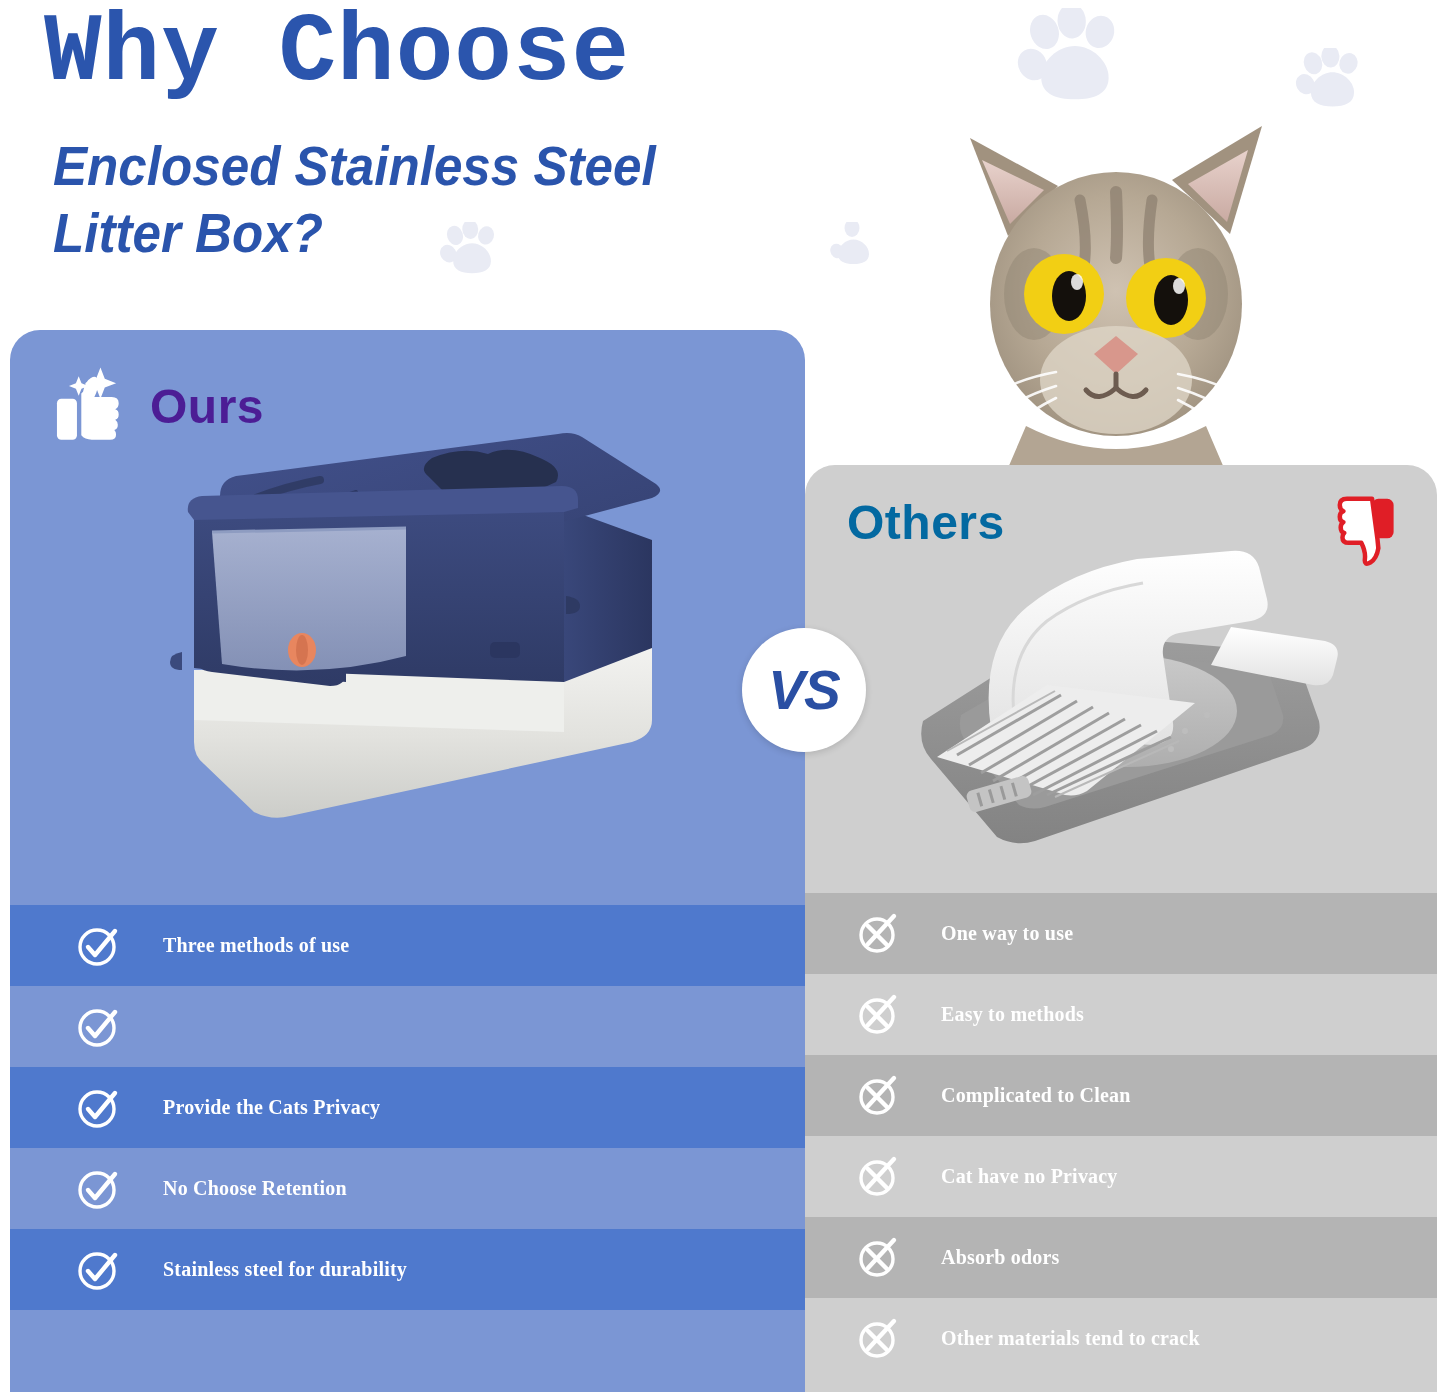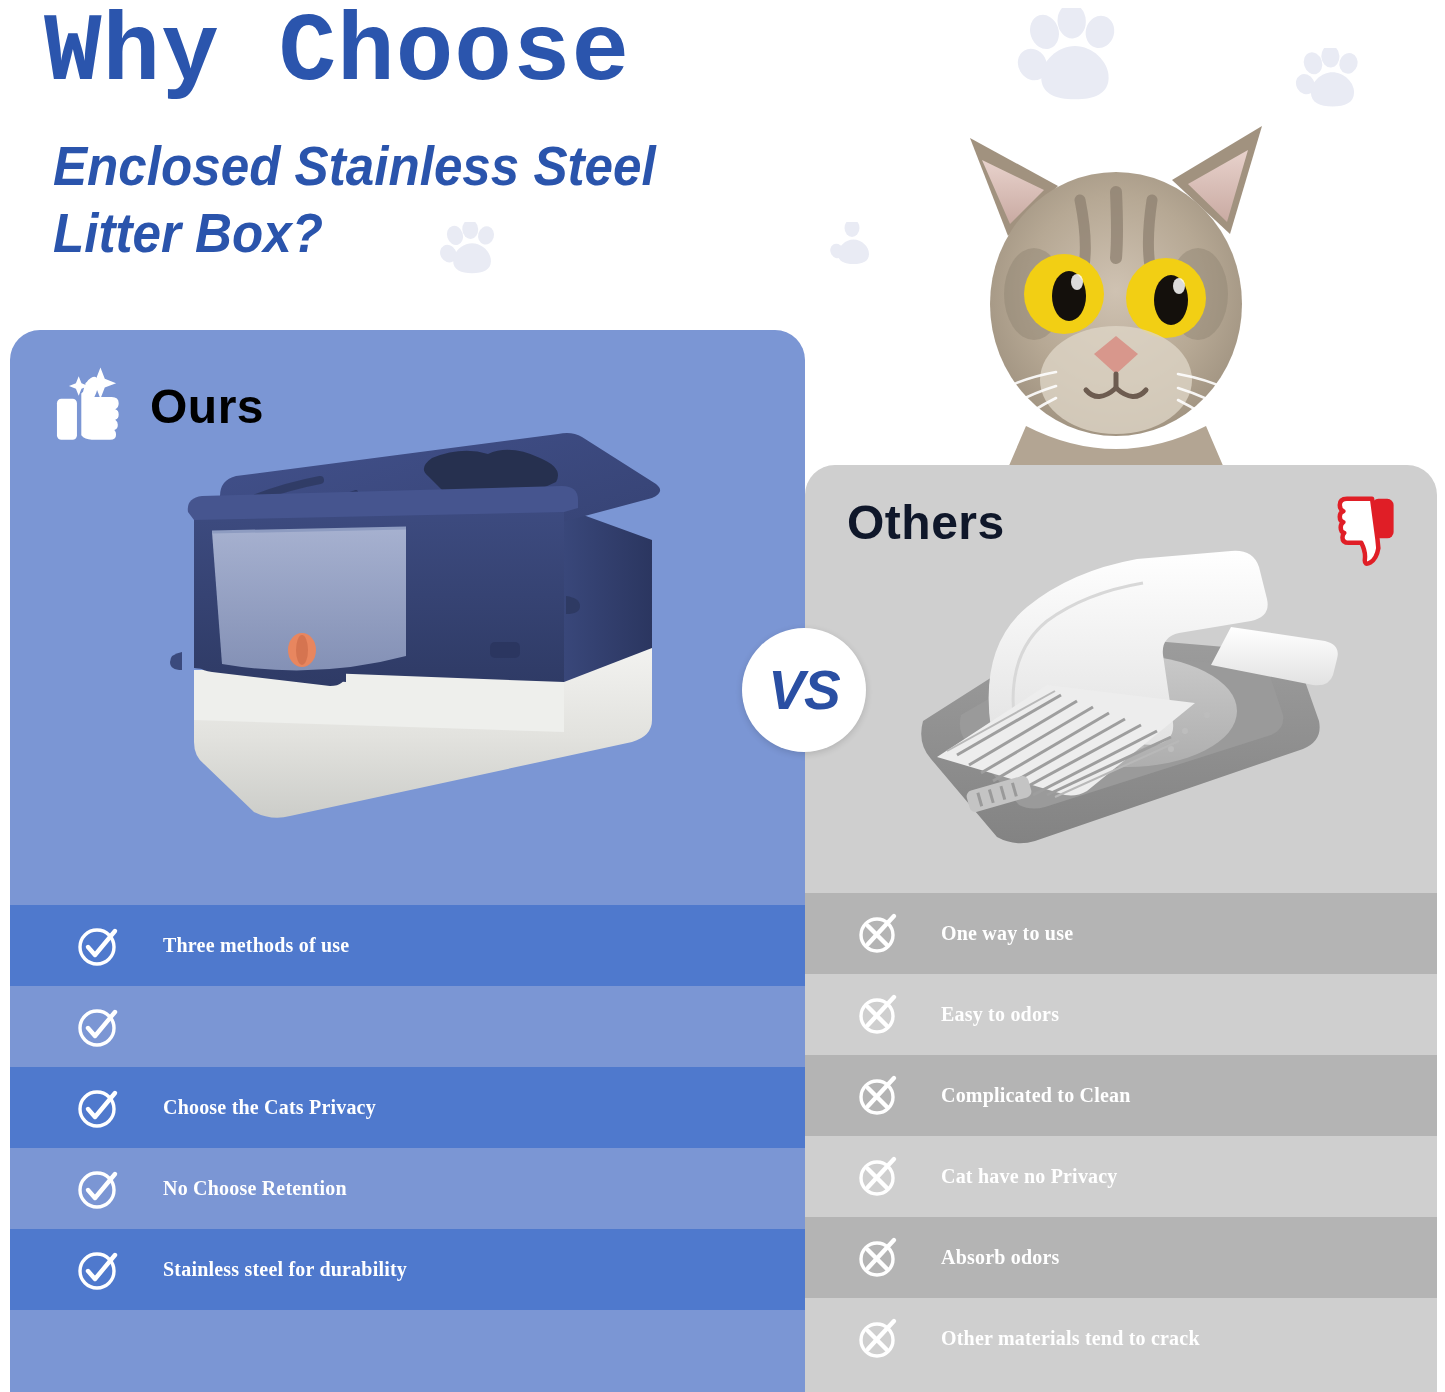--- a/index.html
+++ b/index.html
@@ -94,22 +94,22 @@
   }
   #head-ours { left: 38px; top: 34px; }
   #head-others { left: 42px; top: 30px; }
 
   .head-label {
     font-size: 48px;
     font-weight: 700;
     letter-spacing: .5px;
     font-family: "Liberation Sans Narrow", "Liberation Sans", sans-serif;
   }
-  #label-ours { color: #000000; }
-  #label-others { color: #0f172a; }
+  #label-ours { color: #4c1d95; }
+  #label-others { color: #0369a1; }
 
   #thumb-down-wrap {
     position: absolute;
     right: 38px;
     top: 28px;
   }
 
   
   #img-ours {
     position: absolute;
@@ -394,21 +394,21 @@
           </svg>
         </span>
       </div>
       <div class="feat-row">
         <span class="ic">
           <svg viewBox="0 0 44 44" width="44" height="44">
             <circle cx="21" cy="23" r="17" fill="none" stroke="#ffffff" stroke-width="3.4"></circle>
             <path d="M12 23 l7 8 20 -24" fill="none" stroke="#ffffff" stroke-width="4.4" stroke-linecap="round" stroke-linejoin="round"></path>
           </svg>
         </span>
-        <span class="txt">Choose the Cats Privacy</span>
+        <span class="txt">Provide the Cats Privacy</span>
       </div>
       <div class="feat-row">
         <span class="ic">
           <svg viewBox="0 0 44 44" width="44" height="44">
             <circle cx="21" cy="23" r="17" fill="none" stroke="#ffffff" stroke-width="3.4"></circle>
             <path d="M12 23 l7 8 20 -24" fill="none" stroke="#ffffff" stroke-width="4.4" stroke-linecap="round" stroke-linejoin="round"></path>
           </svg>
         </span>
         <span class="txt">No Choose Retention</span>
       </div>
@@ -521,21 +521,21 @@
         <span class="txt">One way to use</span>
       </div>
       <div class="feat-row">
         <span class="ic">
           <svg viewBox="0 0 44 44" width="44" height="44">
             <circle cx="21" cy="23" r="16" fill="none" stroke="#ffffff" stroke-width="3.4"></circle>
             <path d="M12 32 L38 4" stroke="#ffffff" stroke-width="4.4" stroke-linecap="round"></path>
             <path d="M12 14 L31 33" stroke="#ffffff" stroke-width="4.4" stroke-linecap="round"></path>
           </svg>
         </span>
-        <span class="txt">Easy to odors</span>
+        <span class="txt">Easy to methods</span>
       </div>
       <div class="feat-row">
         <span class="ic">
           <svg viewBox="0 0 44 44" width="44" height="44">
             <circle cx="21" cy="23" r="16" fill="none" stroke="#ffffff" stroke-width="3.4"></circle>
             <path d="M12 32 L38 4" stroke="#ffffff" stroke-width="4.4" stroke-linecap="round"></path>
             <path d="M12 14 L31 33" stroke="#ffffff" stroke-width="4.4" stroke-linecap="round"></path>
           </svg>
         </span>
         <span class="txt">Complicated to Clean</span>

